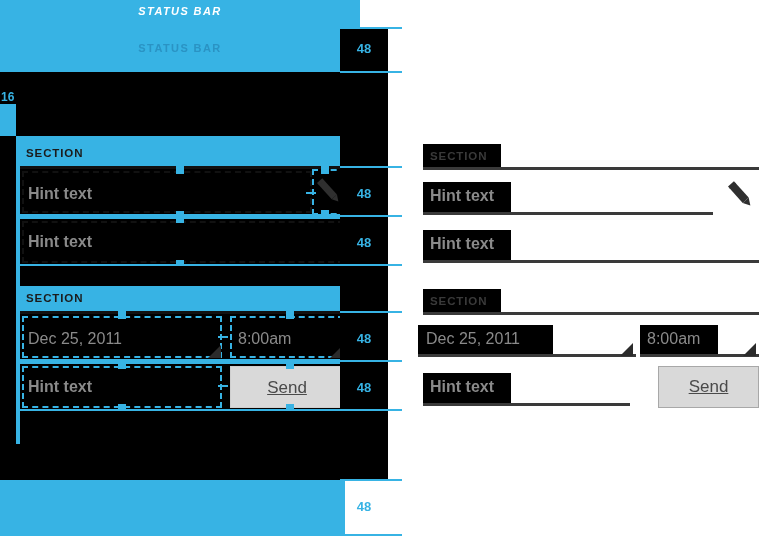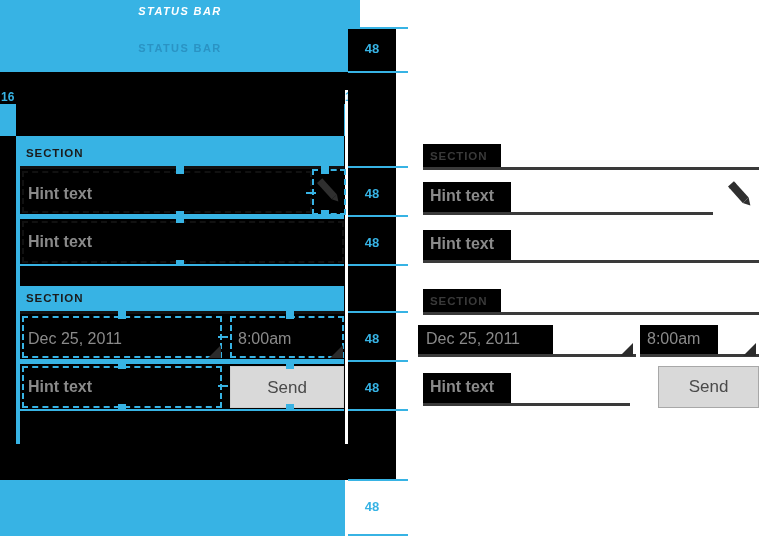--- a/index.html
+++ b/index.html
@@ -55,38 +55,38 @@
   
   .dash{position:absolute;box-sizing:border-box;}
   .dash.dark{border:2px dashed #111111;}
   .dash.cyan{border:2px dashed #37b3e4;}
   .handle{position:absolute;background:#37b3e4;width:8px;height:8px;}
 
   .hint-l{position:absolute;color:#8a8a8a;font-size:16px;font-weight:bold;}
   .val-l{position:absolute;color:#8a8a8a;font-size:16px;}
 
   
-  .gutter{position:absolute;left:348px;top:0;width:48px;height:536px;}
+  .gutter{position:absolute;left:340px;top:0;width:48px;height:536px;}
   .gblack{position:absolute;left:0;background:#000000;width:48px;}
   .gline{position:absolute;left:0;width:48px;height:2px;background:#37b3e4;}
   .gline.long{width:62px;}
   .badge48{position:absolute;left:0;width:48px;text-align:center;color:#37b3e4;
            font-size:13px;font-weight:bold;}
 
   
   .right{position:absolute;left:408px;top:0;width:351px;height:536px;background:#ffffff;}
   .rblk{position:absolute;background:#000000;}
   .rrule{position:absolute;height:3px;background:#3a3a3a;}
   .rtext{position:absolute;color:#8a8a8a;font-size:16px;}
   .rtext.b{font-weight:bold;}
   .rsec{position:absolute;color:#3a3a3a;font-size:11.5px;font-weight:bold;letter-spacing:.9px;}
   .tri{position:absolute;width:0;height:0;border-left:13px solid transparent;border-bottom:13px solid #2b2b2b;}
 
   .sendbtn{position:absolute;background:#d9d9d9;border:1px solid #a8a8a8;
-           color:#4a4a4a;font-size:17px;text-align:center;box-sizing:border-box;}
+           color:#4a4a4a;font-size:17px;text-align:center;box-sizing:border-box;text-decoration:underline;}
   .sendbtn.spec{background:#d9d9d9;border:1px solid #cfcfcf;}
 
   .pencil{position:absolute;}
   .tickL{position:absolute;width:10px;height:2px;background:#37b3e4;}
 </style>
 </head>
 <body>
 
 <div class="root">
 

